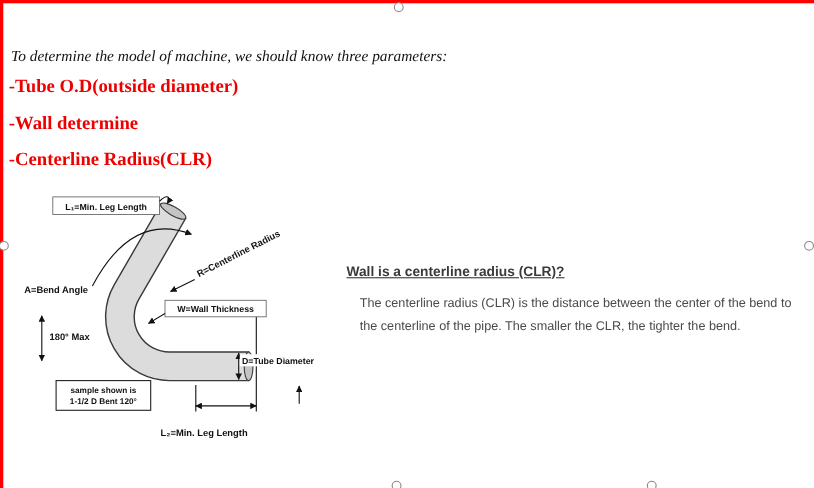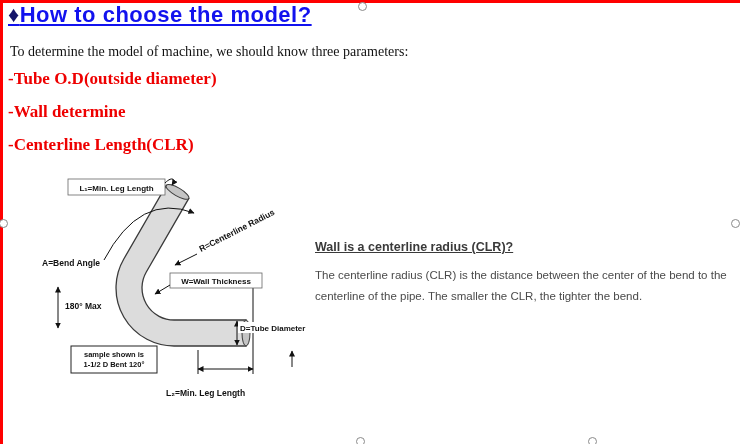--- a/index.html
+++ b/index.html
@@ -12,64 +12,63 @@
 
   .title {
     position:absolute; top:2px; left:8px; margin:0;
     font-size:22px; font-weight:bold; letter-spacing:0.5px;
     color:#1212ee; text-decoration:underline; white-space:nowrap;
   }
   .title .bullet { color:#15156a; }
 
   .intro {
     position:absolute; top:44px; left:10px; margin:0;
-    font-family:"Liberation Serif", serif; font-size:14px; color:#111;
+    font-family:"Liberation Serif", serif; font-size:14px; color:#111;font-style:italic;
   }
   .param {
     position:absolute; left:8px; margin:0;
     font-family:"Liberation Serif", serif; font-weight:bold;
     font-size:17px; color:#ee0000; white-space:nowrap;
   }
   .param-1 { top:69px; } .param-2 { top:102px; } .param-3 { top:135px; }
 
-  .diagram { position:absolute; left:24px; top:168px; width:300px; height:240px; }
+  .diagram { position:absolute; left:4px; top:168px; width:300px; height:240px; }
   .diagram svg text { fill:#111; font-family:"Liberation Sans", sans-serif; }
 
   .clr-info { position:absolute; left:315px; top:240px; width:424px; }
   .clr-heading {
     margin:0 0 11px 0; font-size:12.5px; font-weight:bold;
     color:#3a3a3a; text-decoration:underline;
   }
-  .clr-body { margin:0; font-size:11.5px; line-height:21px; color:#4a4a4a; }
+  .clr-body { margin:12px; font-size:11.5px; line-height:21px; color:#4a4a4a; }
 
   .handle {
     position:absolute; width:9px; height:9px; border-radius:50%;
     background:#fff; border:1px solid #8a8a8a; box-sizing:border-box; z-index:5;
   }
   .handle-top    { left:358px; top:2px; }
   .handle-left   { left:-1px;  top:219px; }
   .handle-right  { left:731px; top:219px; }
   .handle-bottom1{ left:356px; top:437px; }
   .handle-bottom2{ left:588px; top:437px; }
 </style>
 </head>
 <body>
 
 <div class="slide">
 
   <div class="border-top"></div>
   <div class="border-left"></div>
 
-  <h1 class="title"><span class="bullet">♦</span><span>How to choose the model?</span></h1>
 
   <p class="intro">To determine the model of machine, we should know three parameters:</p>
 
   <p class="param param-1">-Tube O.D(outside diameter)</p>
   <p class="param param-2">-Wall determine</p>
-  <p class="param param-3">-Centerline Length(CLR)</p>
+  <p class="param param-3">-Centerline Radius(CLR)</p>
 
   <div class="diagram">
     <svg viewBox="0 0 300 240" width="300" height="240" xmlns="http://www.w3.org/2000/svg">
       <defs>
         <marker id="arw" markerWidth="7" markerHeight="6" refX="5.5" refY="3" orient="auto-start-reverse" markerUnits="userSpaceOnUse" viewBox="0 0 7 6">
           <path d="M0,0 L6,3 L0,6 Z" fill="#111"></path>
         </marker>
       </defs>
 
       <path d="M 222 178 L 150 178 A 58 58 0 0 1 99.8 91 L 142.3 17.4 L 164.8 30.4 L 122.3 104 A 32 32 0 0 0 150 152 L 222 152 Z" fill="#dcdcdc" stroke="#3a3a3a" stroke-width="1.3"></path>

